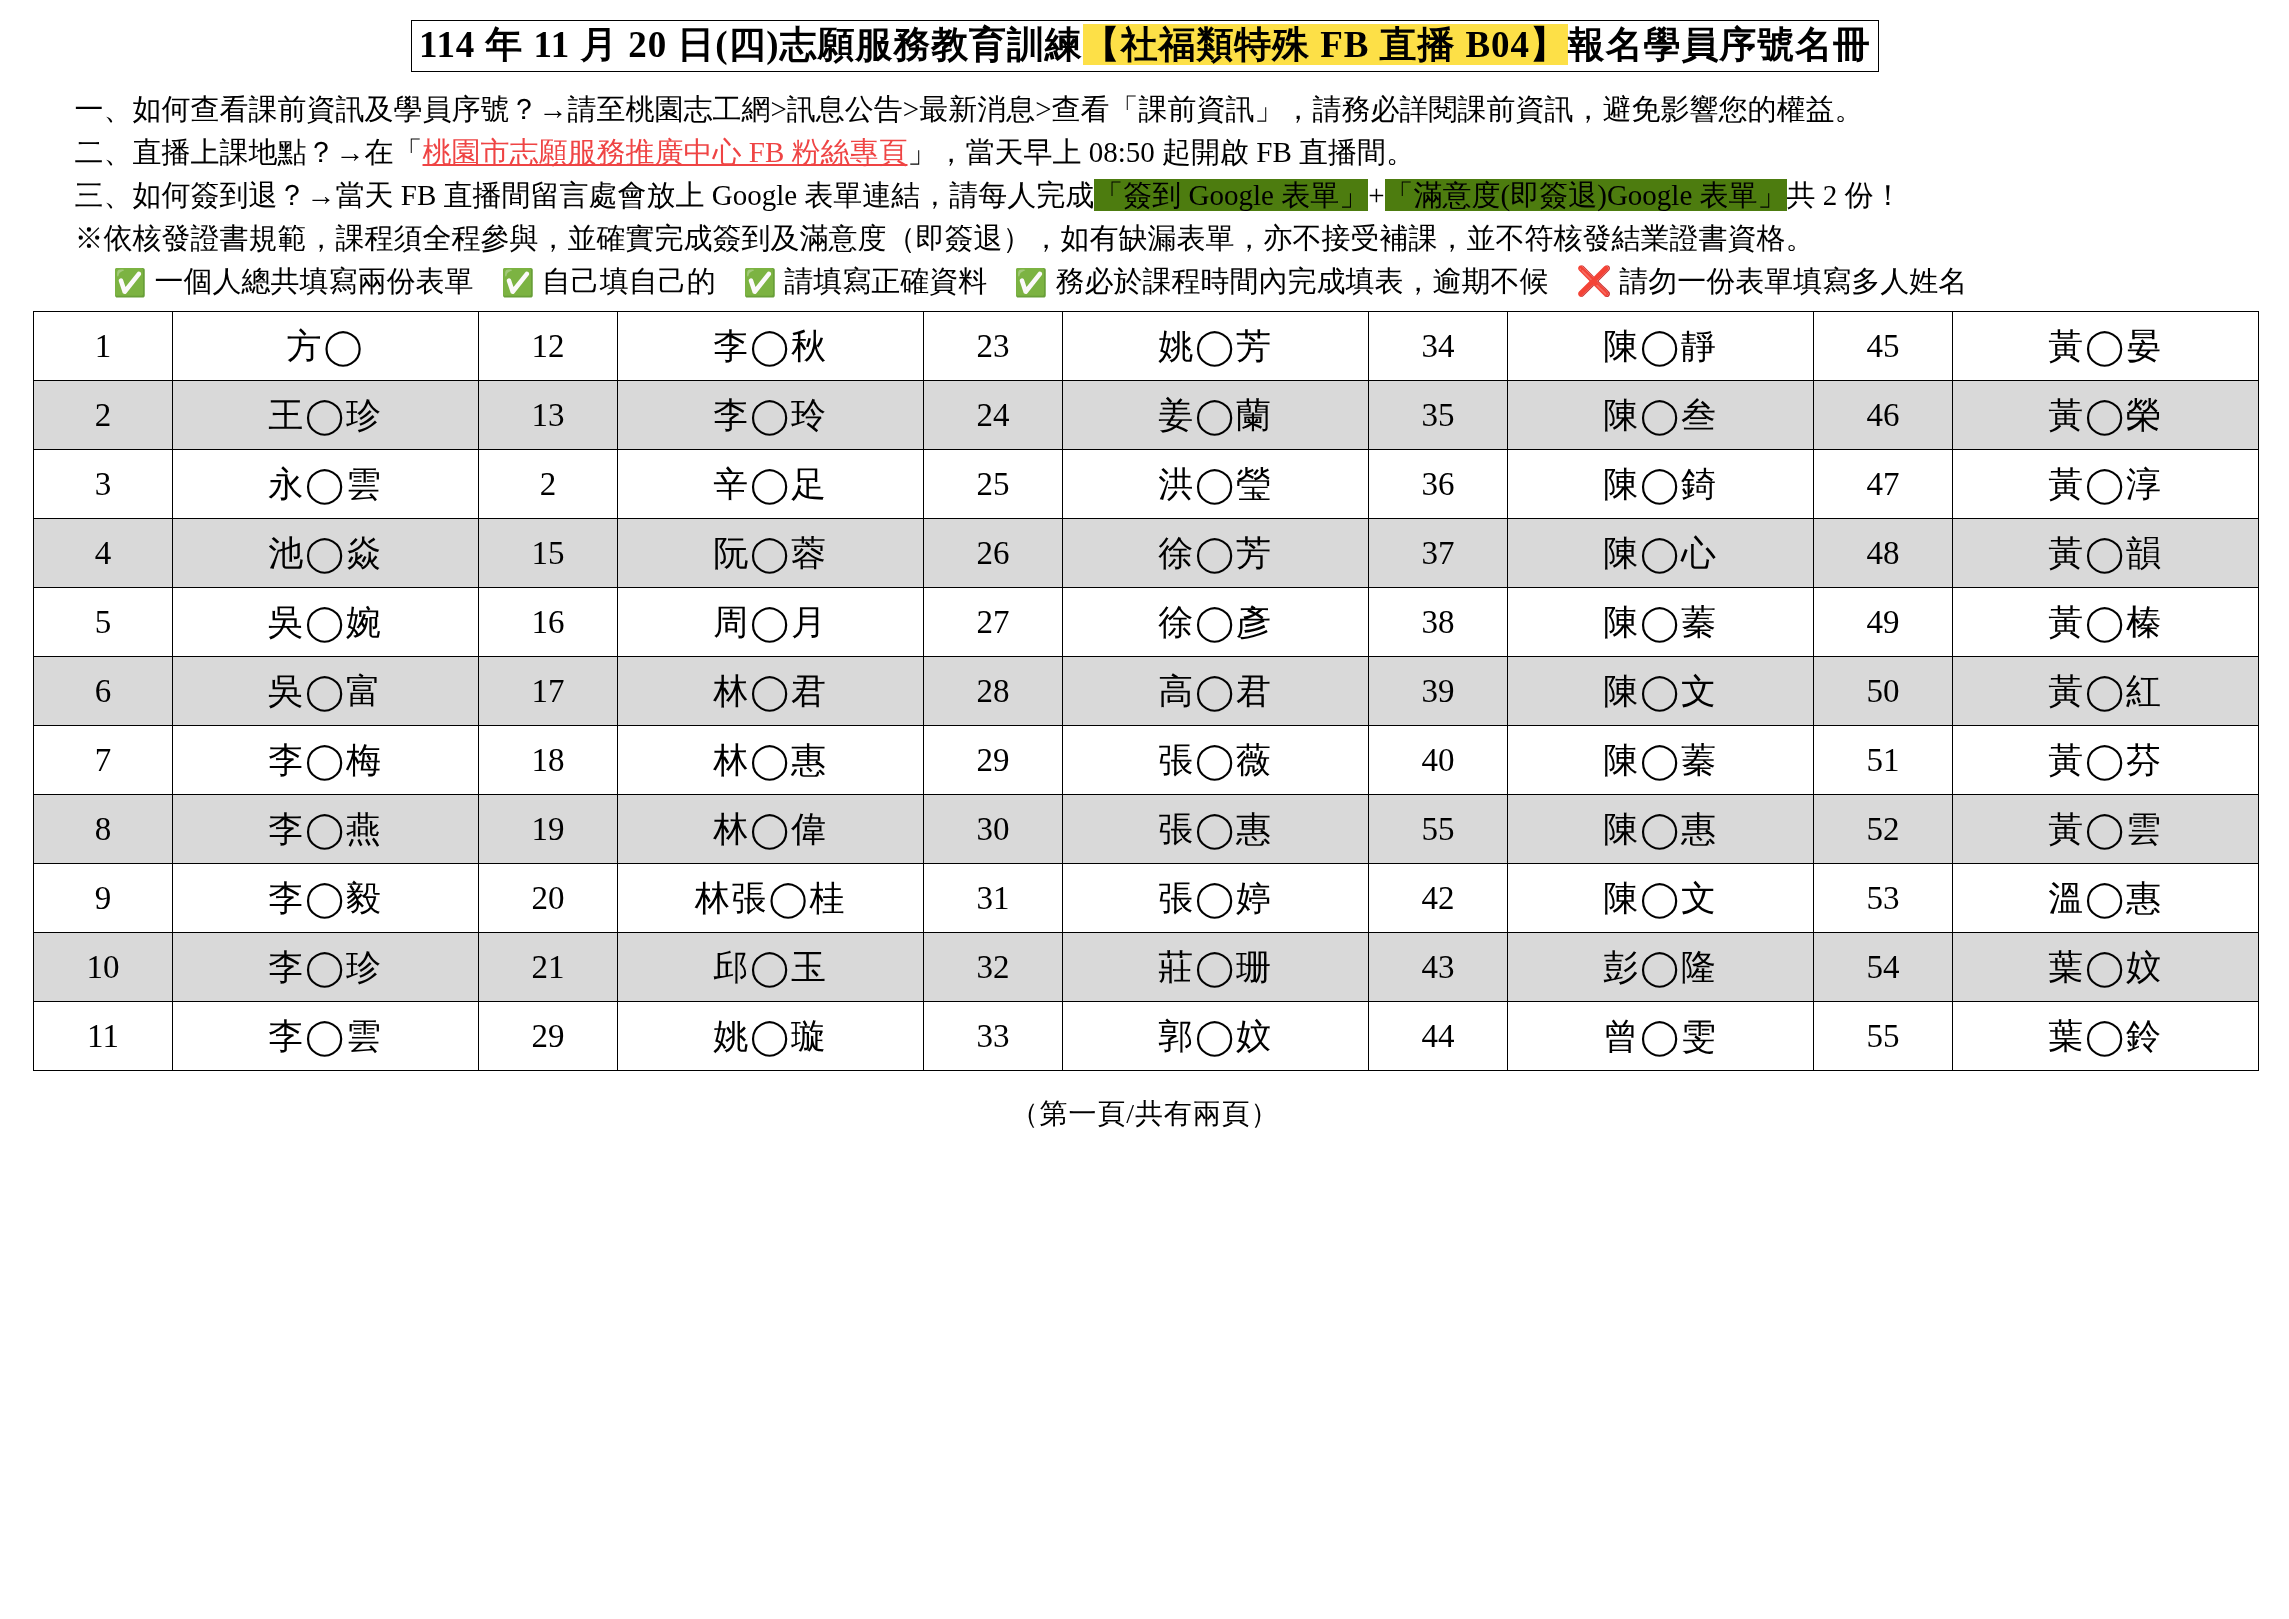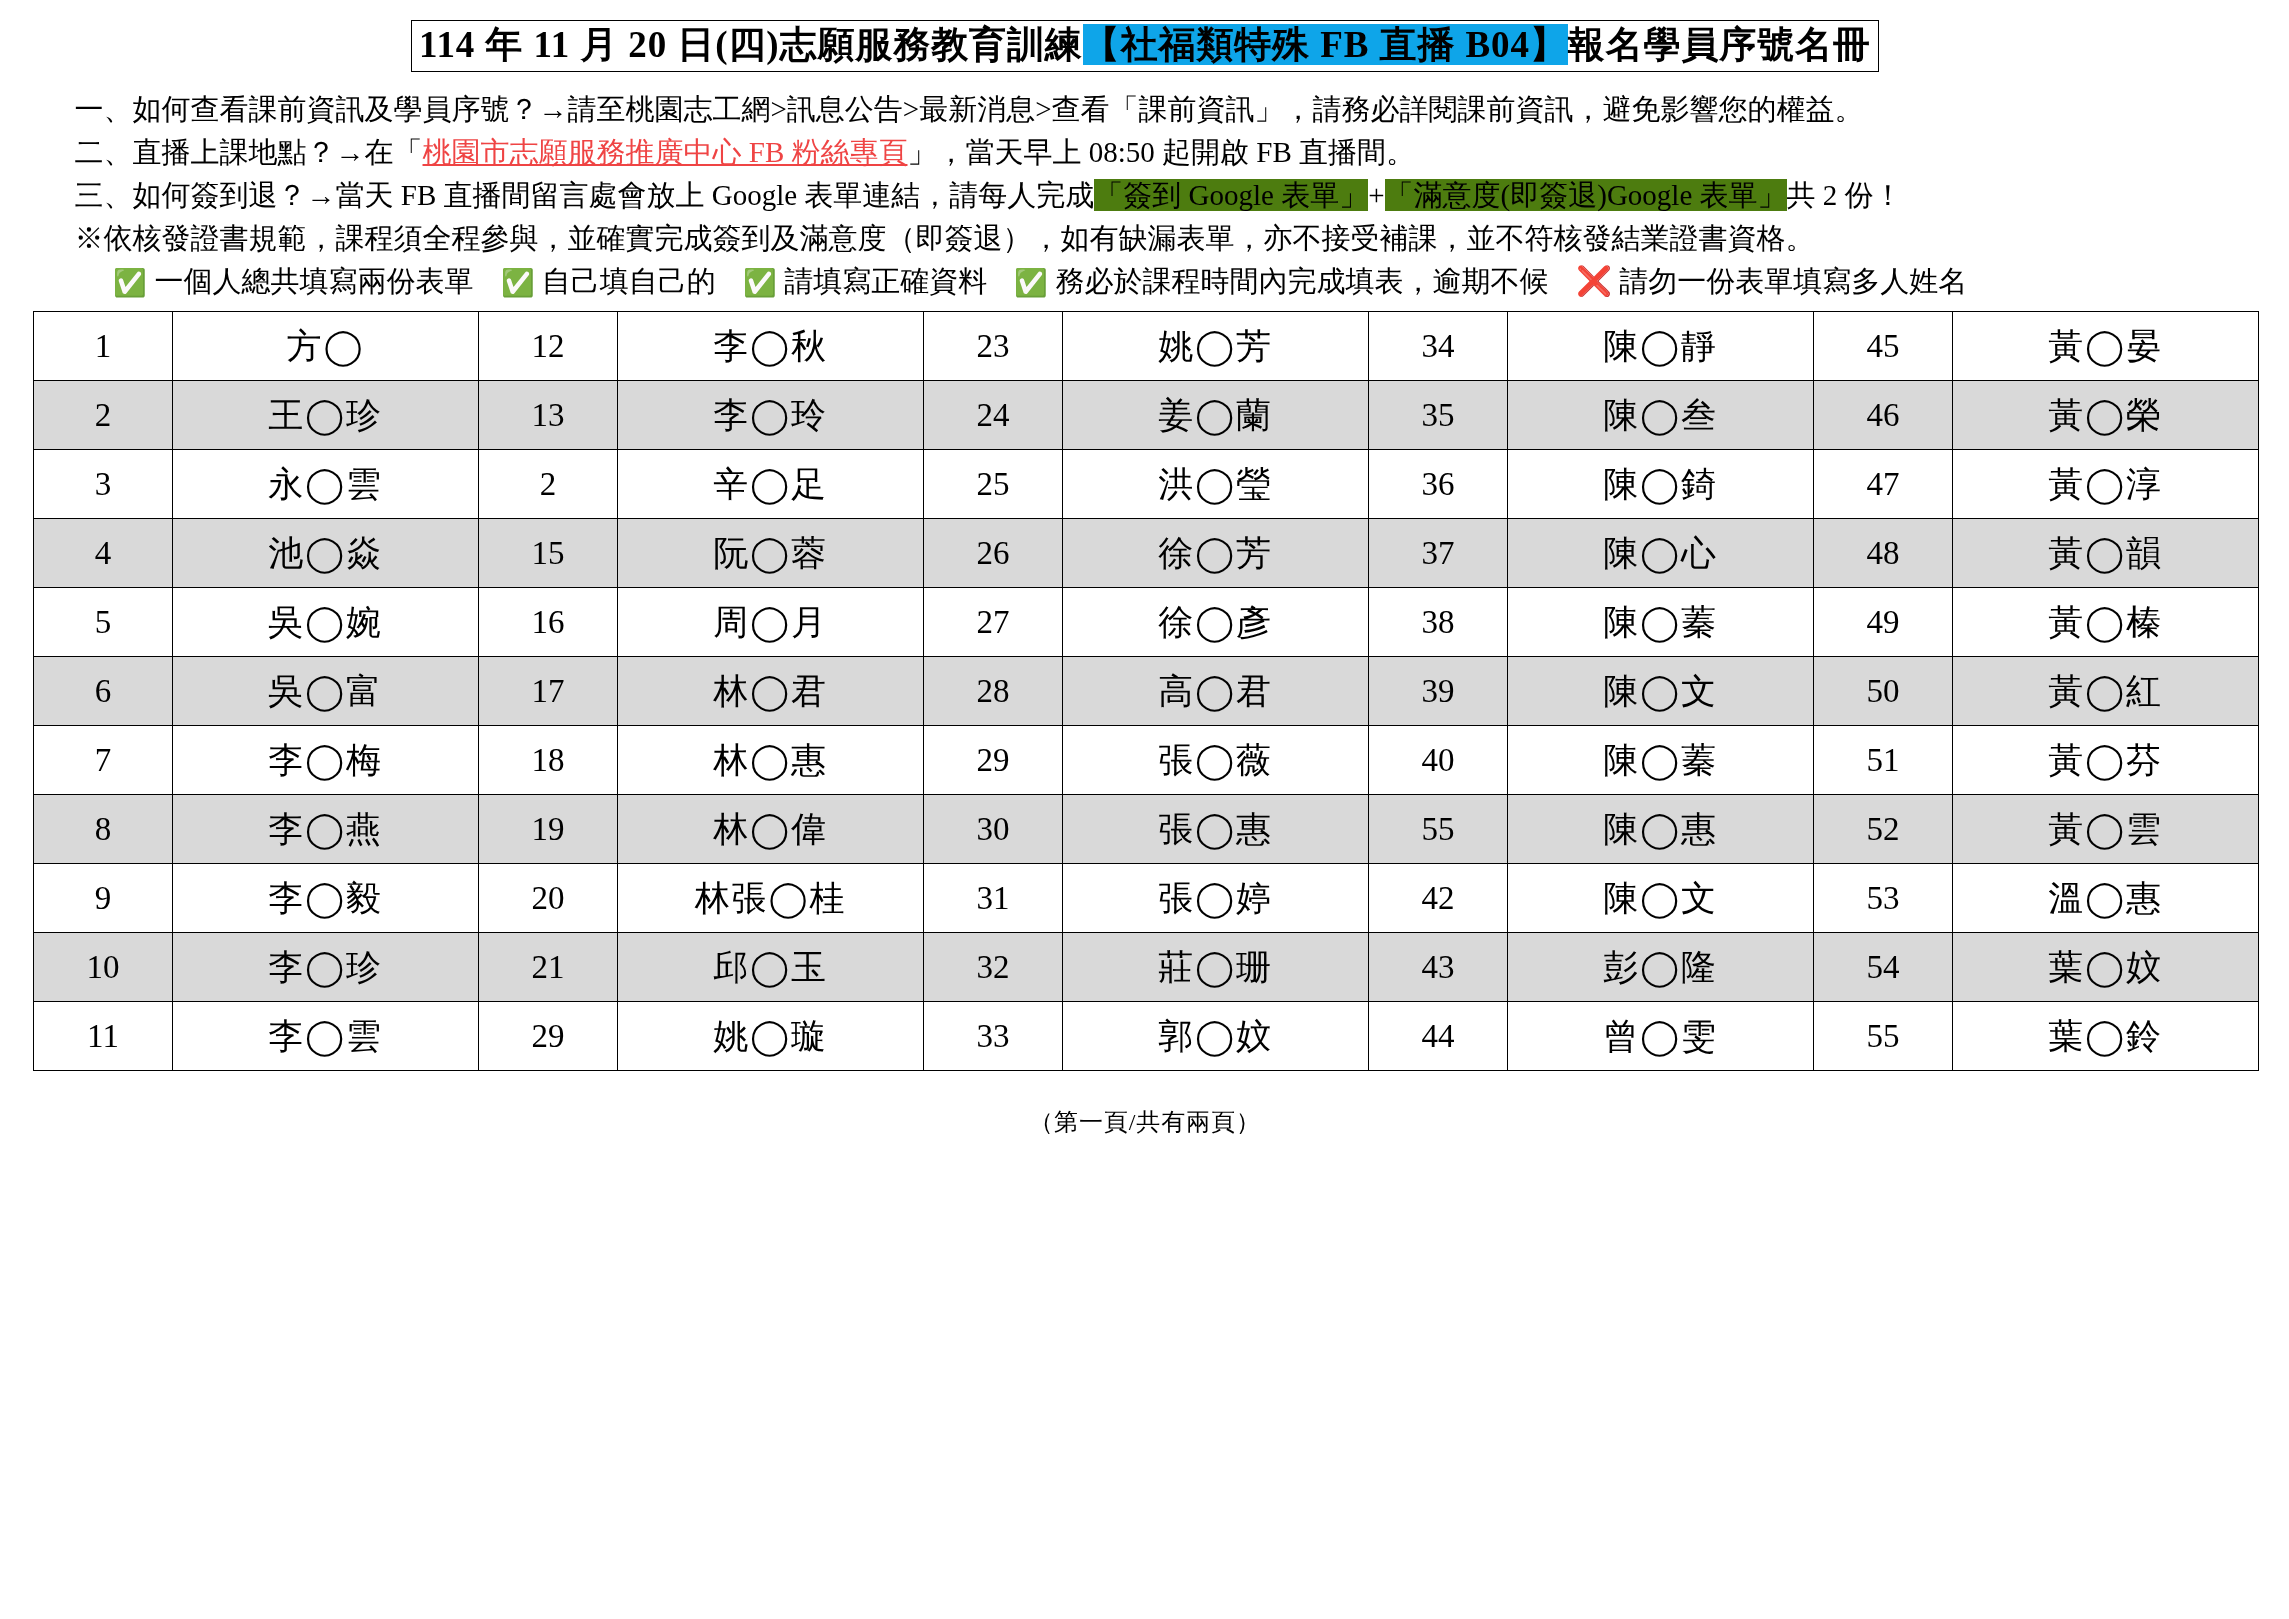--- a/index.html
+++ b/index.html
@@ -34,21 +34,21 @@
     font-size: 37px;
     font-weight: bold;
     letter-spacing: 0.9px;
     border: 1.8px solid #000;
     padding: 2.8px 7.4px 4.6px 7.4px;
     line-height: 1.15;
     white-space: nowrap;
     font-family: "Liberation Serif", "DejaVu Serif", serif;
   }
   .title .hl {
-    background: #0ea5e9;
+    background: #fde047;
   }
 
   
   .notes {
     font-size: 29px;
     line-height: 1.42;
     margin: 0 5.5px 9.2px 5.5px;
     font-family: "Liberation Serif", "DejaVu Serif", serif;
   }
   .notes .line {
@@ -102,22 +102,22 @@
     width: 305px;
     letter-spacing: 1.8px;
   }
   table.roster tr.shaded td {
     background: #d9d9d9;
   }
 
   
   .footer {
     text-align: center;
-    font-size: 24px;
-    margin-top: 35px;
+    font-size: 28px;
+    margin-top: 24px;
     font-family: "Liberation Serif", "DejaVu Serif", serif;
     letter-spacing: 0.9px;
   }
 </style>
 </head>
 <body>
 
 <div class="page">
 
   <div class="title-row">

